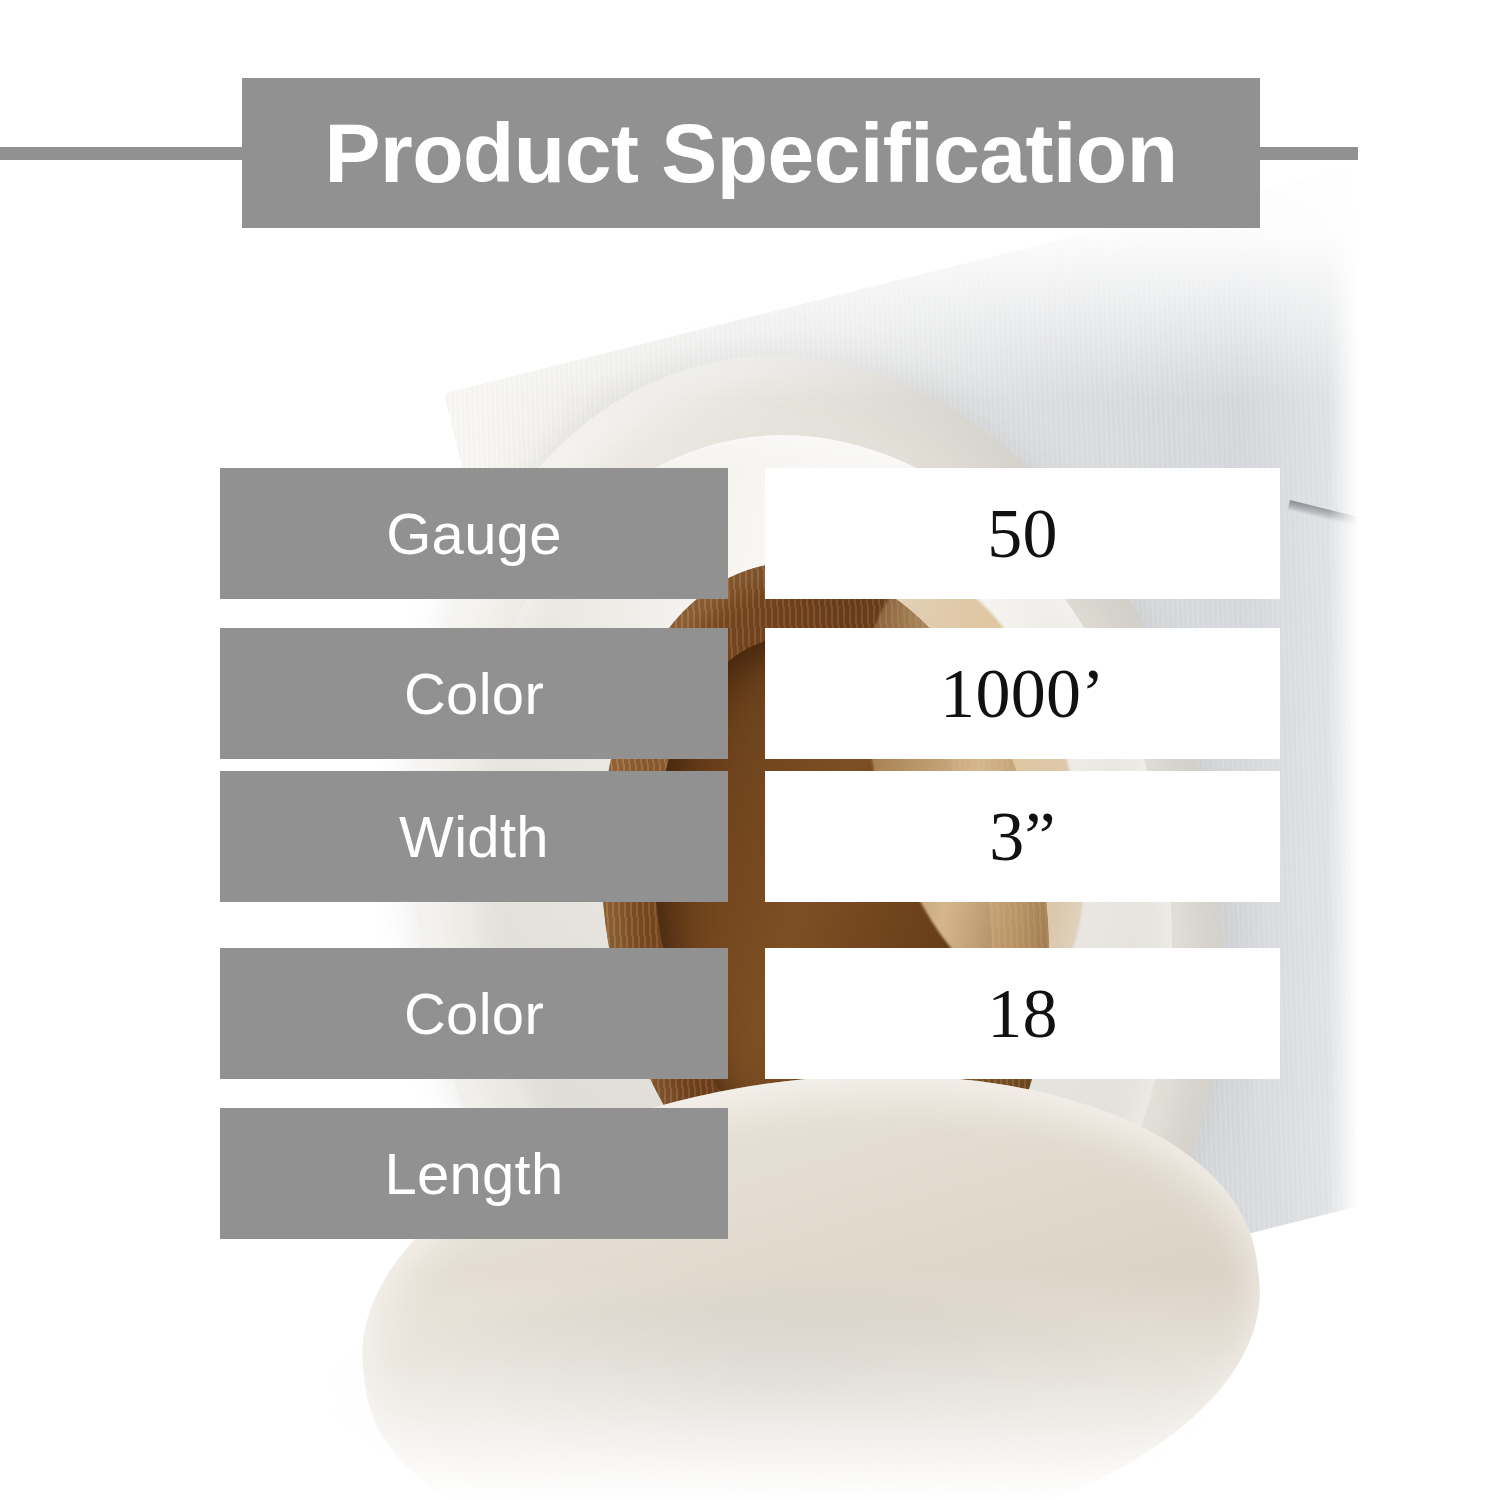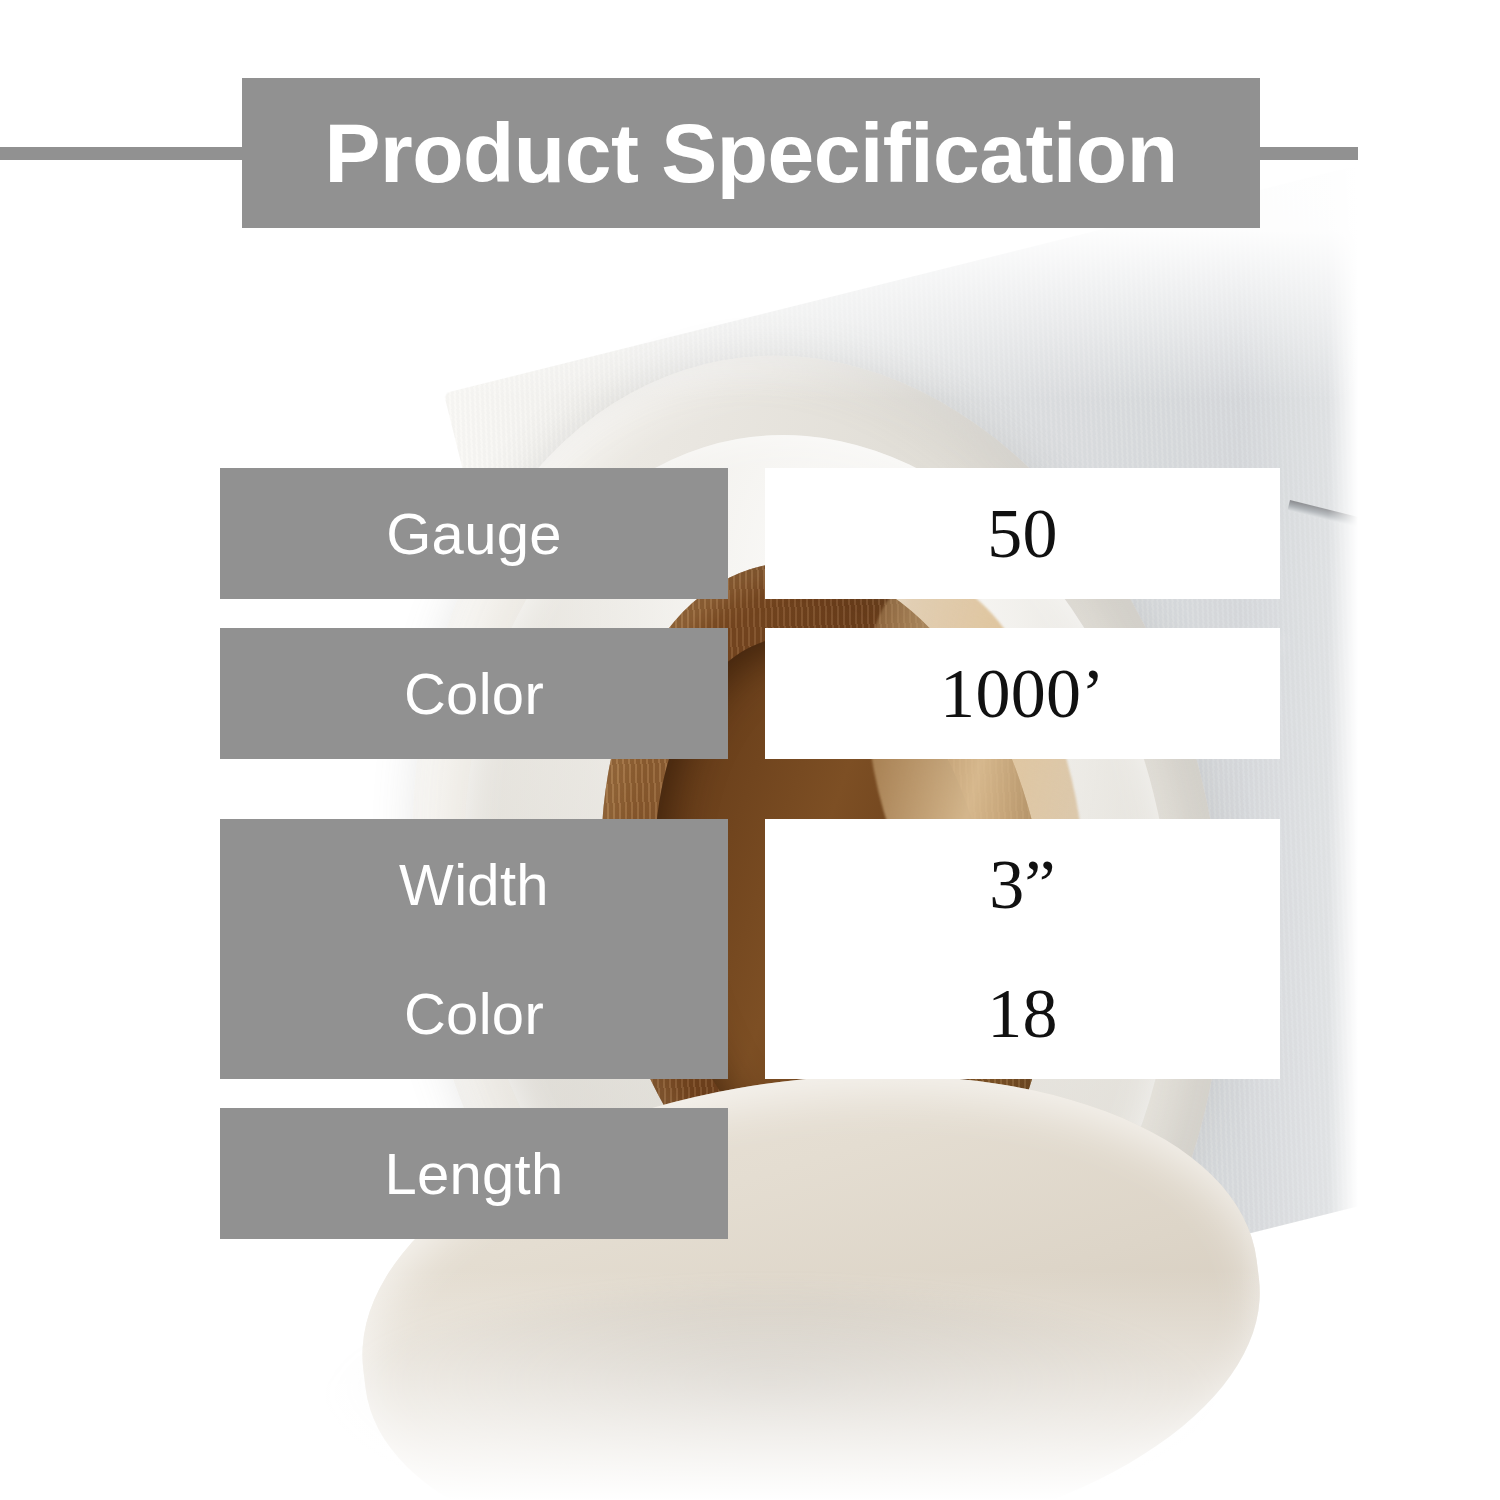--- a/index.html
+++ b/index.html
@@ -376,21 +376,21 @@
 
     <div class="spec-row" style="top:628px">
       <div class="spec-label">
         <span>Color</span>
       </div>
       <div class="spec-value">
         <span>1000’</span>
       </div>
     </div>
 
-    <div class="spec-row" style="top:819px">
+    <div class="spec-row" style="top:771px">
       <div class="spec-label">
         <span>Width</span>
       </div>
       <div class="spec-value">
         <span>3”</span>
       </div>
     </div>
 
     <div class="spec-row" style="top:948px">
       <div class="spec-label">

